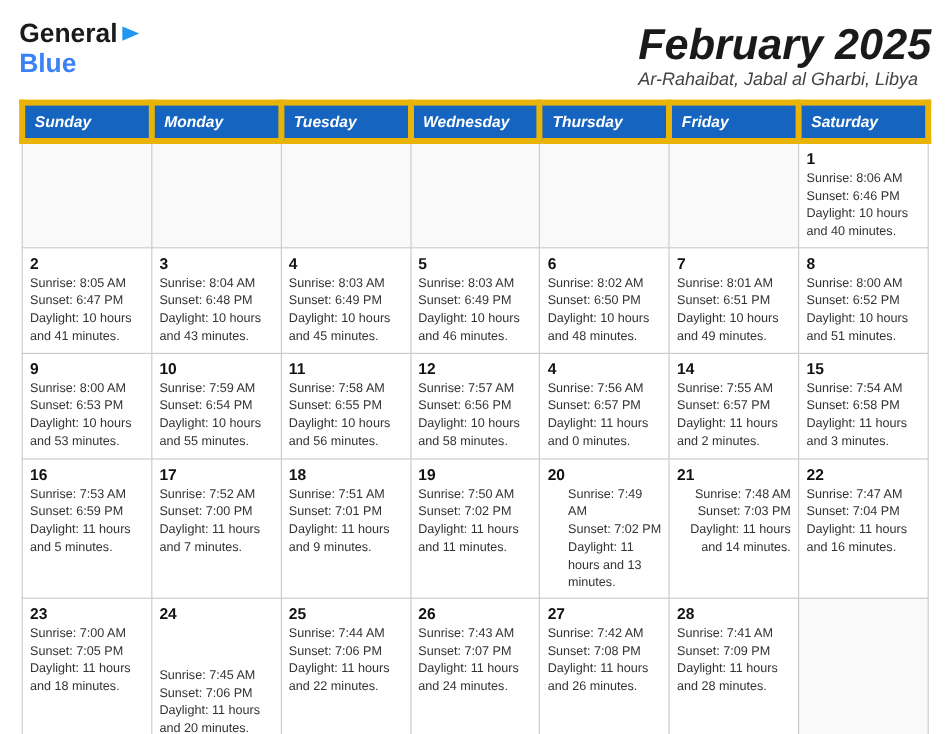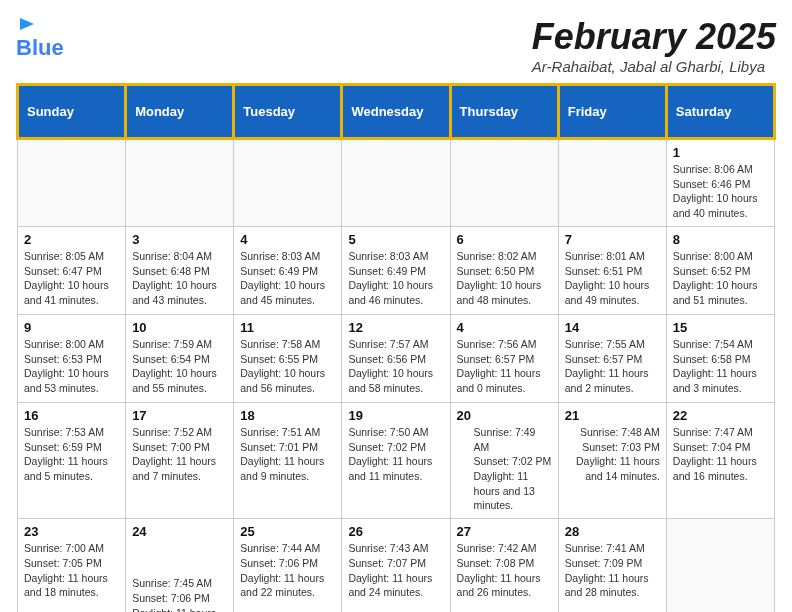--- a/index.html
+++ b/index.html
@@ -32,23 +32,24 @@
     .calendar {
       width: 100%;
       border-collapse: collapse;
       border: 1px solid #ccc;
     }
     .calendar th {
       background: #1565c0;
       color: #fff;
       font-size: 13px;
       font-weight: bold;
-      padding: 18px 8px;
+      padding: 6px 8px;
       text-align: left;
-      border: 3px solid #eab308;
+      border: 5px solid #eab308;
+      font-style: italic;
     }
     .calendar td {
       vertical-align: top;
       border: 1px solid #ccc;
       padding: 5px 6px;
       width: 107px;
       min-height: 80px;
       height: 88px;
       font-size: 11px;
       color: #333;
@@ -75,21 +76,21 @@
       gap: 0px;
     }
   </style>
 </head>
 <body>
 
 <div class="header-area">
   <div class="logo-wrapper">
     <div>
       <div style="line-height:1.1">
-        <span style="display:inline-block;margin-left:2px;vertical-align:middle;">
+        <span style="font-size:22px;font-weight:bold;color:#1a1a1a;">General</span><span style="display:inline-block;margin-left:2px;vertical-align:middle;">
           <svg width="18" height="16" viewBox="0 0 18 16">
               <polygon points="2,2 16,8 2,14" fill="#2196f3"></polygon>
             </svg>
         </span>
       </div>
       <div style="line-height:1.1">
         <span style="font-size:22px;font-weight:bold;color:#3b82f6;">Blue</span>
       </div>
     </div>
   </div>

